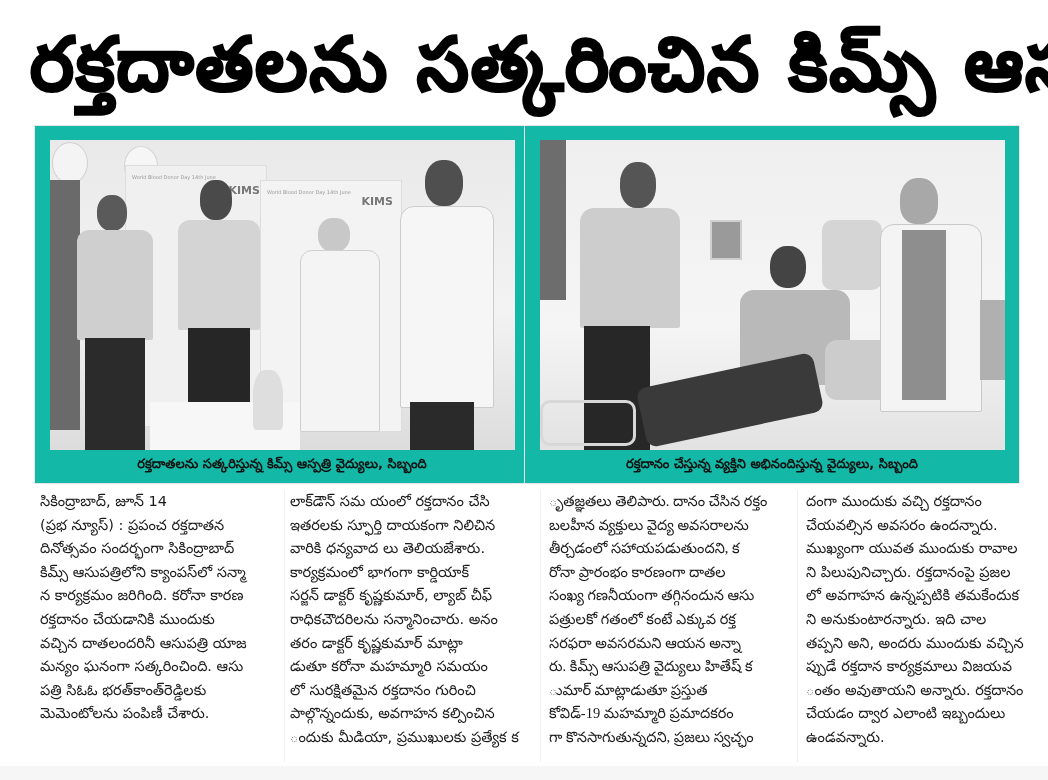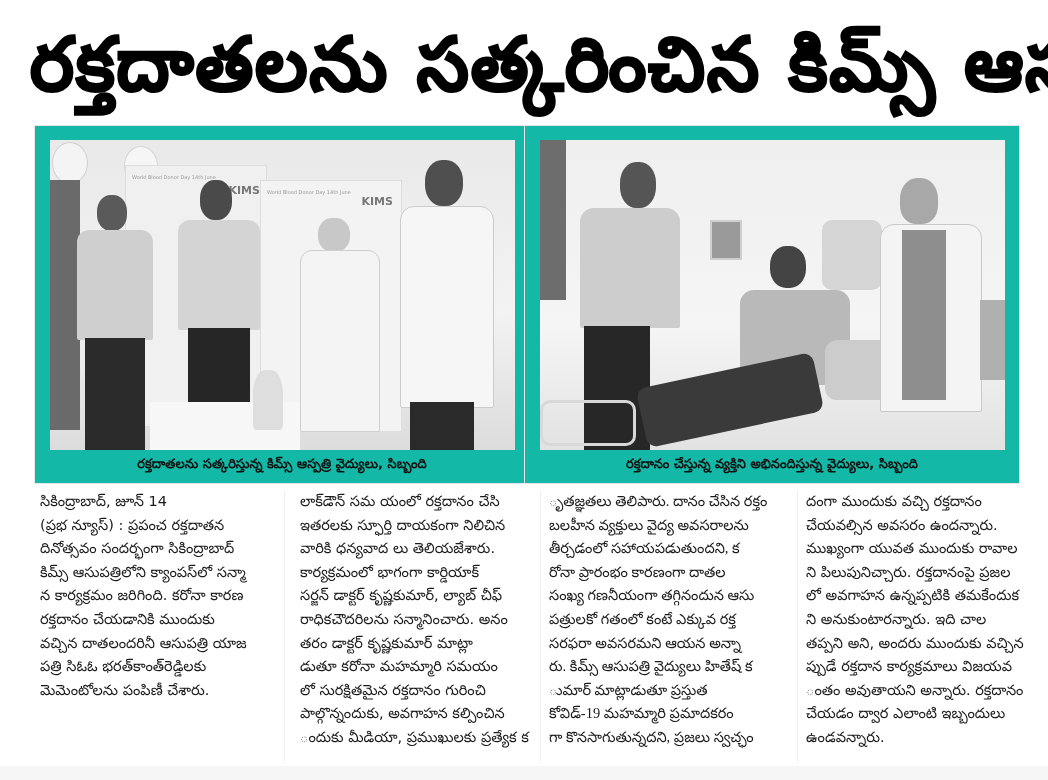--- a/index.html
+++ b/index.html
@@ -12,21 +12,21 @@
   .photo-frame { position: absolute; border: 1px solid #e6e6e6; background: #14b8a6; }
   .frame-left { left: 34px; top: 125px; width: 494px; height: 357px; }
   .frame-right { left: 524px; top: 125px; width: 494px; height: 357px; }
   .photo { position: absolute; top: 14px; height: 310px; overflow: hidden; }
   .frame-left .photo { left: 15px; width: 465px; }
   .frame-right .photo { left: 15px; width: 465px; }
   .caption { position: absolute; left: 0; right: 0; top: 330px; text-align: center;
              font-size: 13px; font-weight: 700; color: #111; }
   .col { position: absolute; top: 490px; width: 236px; font-size: 14.5px; line-height: 23.6px;
          color: #1a1a1a; text-align: justify; }
-  .col1 { left: 40px; } .col2 { left: 300px; } .col3 { left: 549px; font-family: Liberation Serif, serif; } .col4 { left: 806px; }
+  .col1 { left: 40px; } .col2 { left: 290px; } .col3 { left: 549px; font-family: Liberation Serif, serif; } .col4 { left: 806px; }
   .col-line { display: block; white-space: nowrap; overflow: hidden; }
   .dateline { font-weight: 400; }
   .gutter { position: absolute; top: 490px; width: 1px; height: 272px; background: #f0f0f0; }
   .bottom-strip { position: absolute; left: 0; right: 0; top: 766px; height: 14px; background: #f6f6f6; }
   
   .bg { position: absolute; inset: 0; background: linear-gradient(180deg, #e9e9e9 0%, #f3f3f3 55%, #dcdcdc 100%); }
   .shape { position: absolute; }
 </style>
 </head>
 <body>
@@ -97,20 +97,21 @@
 </div>
 
 <div class="col col1">
   <span class="col-line dateline">సికింద్రాబాద్,       జూన్       14</span>
   <span class="col-line">(ప్రభ న్యూస్) : ప్రపంచ రక్తదాతన</span>
   <span class="col-line">దినోత్సవం సందర్భంగా సికింద్రాబాద్</span>
   <span class="col-line">కిమ్స్ ఆసుపత్రిలోని క్యాంపస్‌లో సన్మా</span>
   <span class="col-line">న కార్యక్రమం జరిగింది. కరోనా కారణ</span>
   <span class="col-line">రక్తదానం  చేయడానికి  ముందుకు</span>
   <span class="col-line">వచ్చిన దాతలందరినీ ఆసుపత్రి యాజ</span>
+  <span class="col-line">మన్యం ఘనంగా సత్కరించింది. ఆసు</span>
   <span class="col-line">పత్రి   సిఓఓ   భరత్‌కాంత్‌రెడ్డిలకు</span>
   <span class="col-line">మెమెంటోలను పంపిణీ చేశారు.</span>
 </div>
 <div class="gutter" style="left:284px;"></div>
 <div class="col col2">
   <span class="col-line">లాక్‌డౌన్ సమ యంలో రక్తదానం చేసి</span>
   <span class="col-line">ఇతరలకు స్ఫూర్తి దాయకంగా నిలిచిన</span>
   <span class="col-line">వారికి ధన్యవాద లు తెలియజేశారు.</span>
   <span class="col-line">కార్యక్రమంలో భాగంగా కార్డియాక్</span>
   <span class="col-line">సర్జన్ డాక్టర్ కృష్ణకుమార్, ల్యాబ్ చీఫ్</span>

